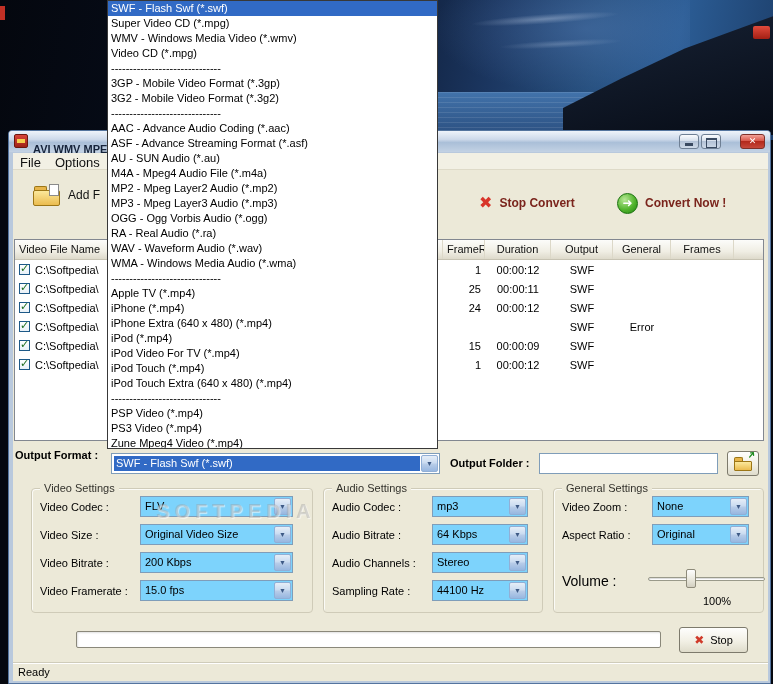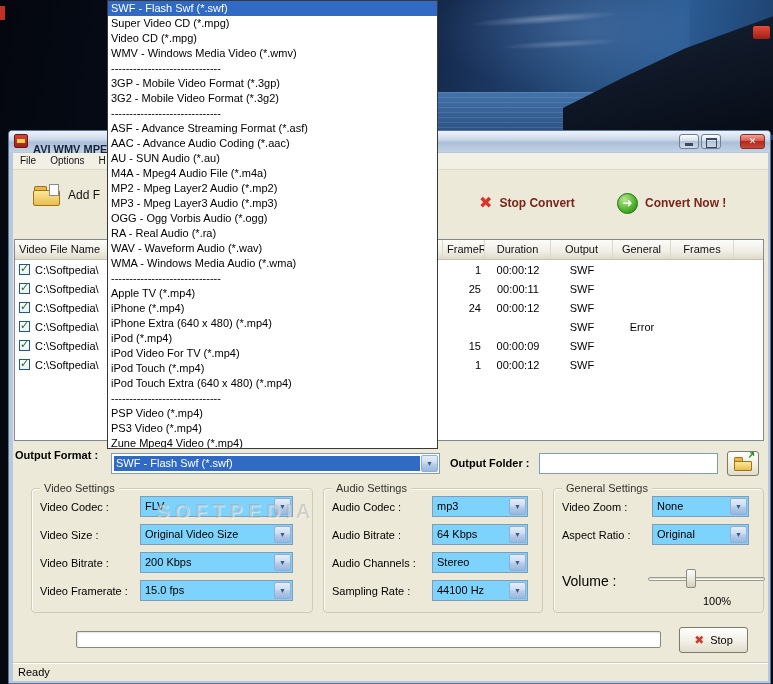--- a/index.html
+++ b/index.html
@@ -41,21 +41,21 @@
   .win-btn.min::after { content:''; display:block; width:8px; height:3px; background:#3a4a61; margin:8px auto 0; }
   .win-btn.max::after { content:''; display:block; width:9px; height:7px; border:1px solid #3a4a61; border-top-width:2px; margin:3px auto 0; }
   .win-btn.close { width:25px; margin-left:17px; color:#fff; font-size:9px; text-align:center; line-height:13px;
     background:linear-gradient(#f2a198,#d8574a 45%,#b3291c 50%,#c6473a); border-color:#7e3029; }
 
   .client { position:absolute; left:4px; top:22px; width:755px; height:528px; background:#ECE9D8; overflow:hidden; }
 
   
   .menubar { position:absolute; left:0; top:0; width:100%; height:17px; background:#f2f0e4;
     border-bottom:1px solid #dedac8; display:flex; }
-  .menu-item { padding:2px 7px; font-size:10px; color:#111; }
+  .menu-item { padding:2px 7px; font-size:13px; color:#111; }
 
   
   .tool { position:absolute; display:flex; align-items:center; gap:7px; height:32px; }
   .tool-add { left:20px; top:26px; }
   .tool-stop { left:466px; top:34px; }
   .tool-convert { left:604px; top:34px; }
   .add-label { font-size:12px; color:#111; white-space:nowrap; }
   .maroon { color:#7a241c; font-weight:bold; font-size:12px; white-space:nowrap; }
   .icon-add { position:relative; width:28px; height:24px; flex:none; }
   .icon-add .tab { position:absolute; left:1px; top:3px; width:13px; height:6px; background:#E7B54A;
@@ -443,28 +443,28 @@
 
       <div id="statusbar">
         <span>Ready</span>
       </div>
     </div>
   </div>
 
   <div class="format-list">
       <div class="fmt-item selected">SWF - Flash Swf (*.swf)</div>
       <div class="fmt-item">Super Video CD (*.mpg)</div>
+      <div class="fmt-item">WMV - Windows Media Video (*.wmv)</div>
       <div class="fmt-item">Video CD (*.mpg)</div>
-      <div class="fmt-item">WMV - Windows Media Video (*.wmv)</div>
       <div class="fmt-item">------------------------------</div>
       <div class="fmt-item">3GP - Mobile Video Format (*.3gp)</div>
       <div class="fmt-item">3G2 - Mobile Video Format (*.3g2)</div>
       <div class="fmt-item">------------------------------</div>
+      <div class="fmt-item">AAC - Advance Audio Coding (*.aac)</div>
       <div class="fmt-item">ASF - Advance Streaming Format (*.asf)</div>
-      <div class="fmt-item">AAC - Advance Audio Coding (*.aac)</div>
       <div class="fmt-item">AU - SUN Audio (*.au)</div>
       <div class="fmt-item">M4A - Mpeg4 Audio File (*.m4a)</div>
       <div class="fmt-item">MP2 - Mpeg Layer2 Audio (*.mp2)</div>
       <div class="fmt-item">MP3 - Mpeg Layer3 Audio (*.mp3)</div>
       <div class="fmt-item">OGG - Ogg Vorbis Audio (*.ogg)</div>
       <div class="fmt-item">RA - Real Audio (*.ra)</div>
       <div class="fmt-item">WAV - Waveform Audio (*.wav)</div>
       <div class="fmt-item">WMA - Windows Media Audio (*.wma)</div>
       <div class="fmt-item">------------------------------</div>
       <div class="fmt-item">Apple TV (*.mp4)</div>

